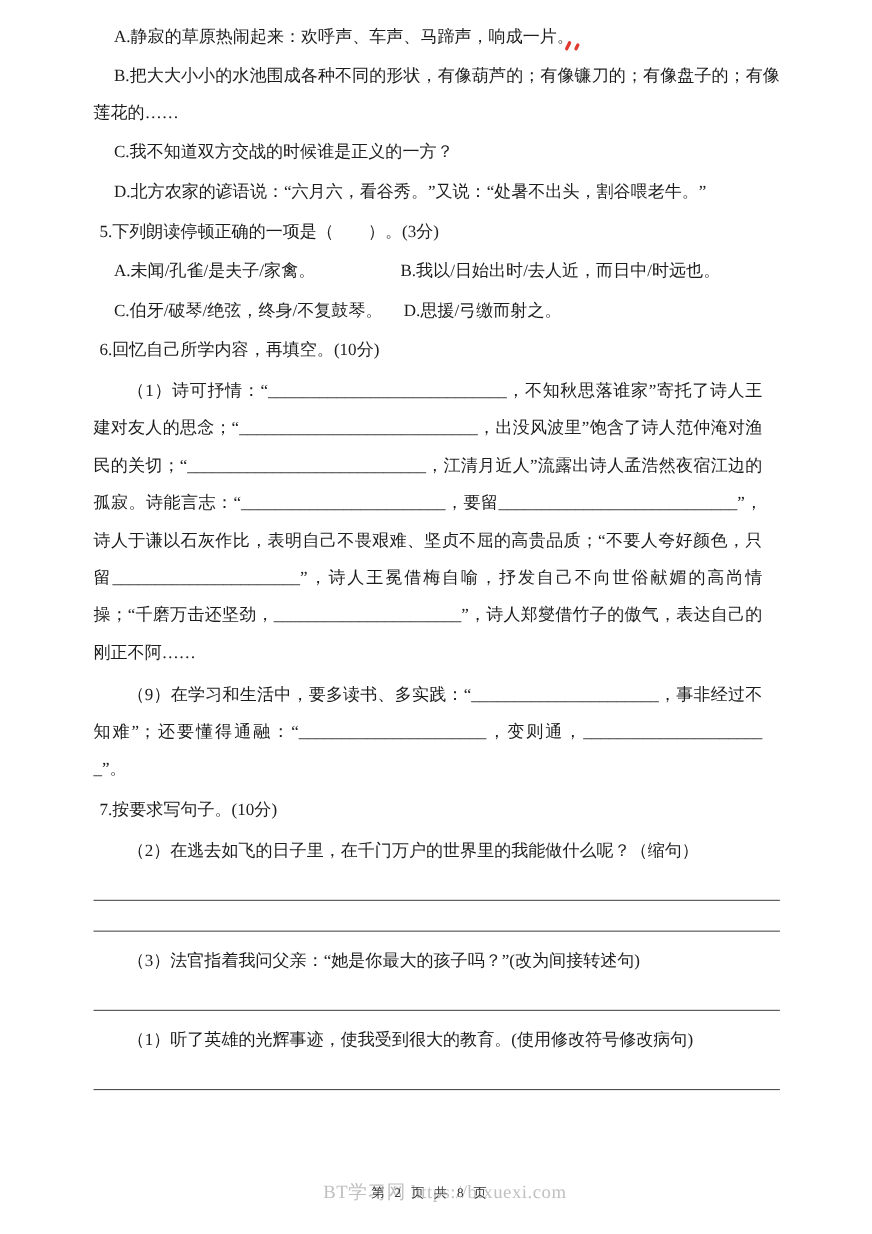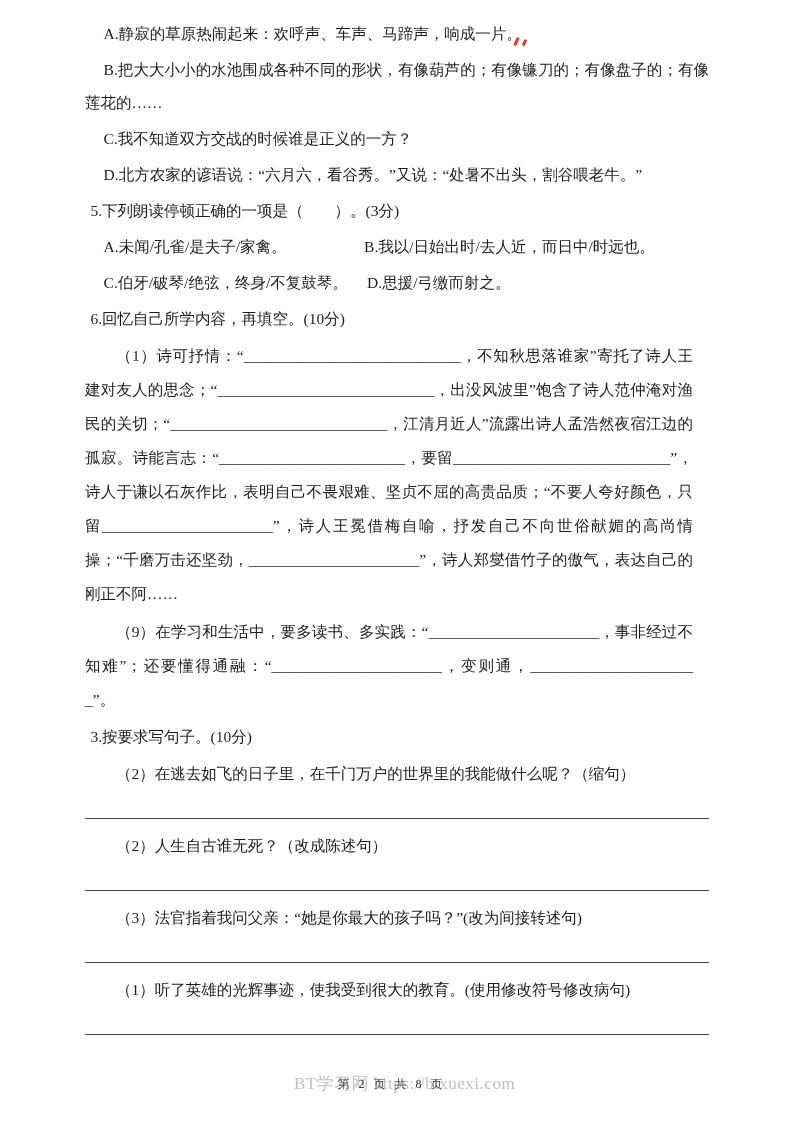--- a/index.html
+++ b/index.html
@@ -71,26 +71,25 @@
   <p class="line opt">D.北方农家的谚语说：“六月六，看谷秀。”又说：“处暑不出头，割谷喂老牛。”</p>
 
   <p class="line qnum">5.下列朗读停顿正确的一项是（　　）。(3分)</p>
   <p class="line opt">A.未闻/孔雀/是夫子/家禽。　　　　　B.我以/日始出时/去人近，而日中/时远也。</p>
   <p class="line opt">C.伯牙/破琴/绝弦，终身/不复鼓琴。　 D.思援/弓缴而射之。</p>
 
   <p class="line qnum">6.回忆自己所学内容，再填空。(10分)</p>
   <p class="line sub">（1）诗可抒情：“____________________________，不知秋思落谁家”寄托了诗人王建对友人的思念；“____________________________，出没风波里”饱含了诗人范仲淹对渔民的关切；“____________________________，江清月近人”流露出诗人孟浩然夜宿江边的孤寂。诗能言志：“________________________，要留____________________________”，诗人于谦以石灰作比，表明自己不畏艰难、坚贞不屈的高贵品质；“不要人夸好颜色，只留______________________”，诗人王冕借梅自喻，抒发自己不向世俗献媚的高尚情操；“千磨万击还坚劲，______________________”，诗人郑燮借竹子的傲气，表达自己的刚正不阿……</p>
   <p class="line sub">（9）在学习和生活中，要多读书、多实践：“______________________，事非经过不知难”；还要懂得通融：“______________________，变则通，______________________”。</p>
 
-  <p class="line qnum">3.按要求写句子。(10分)</p>
+  <p class="line qnum">7.按要求写句子。(10分)</p>
 
   <p class="line sub">（2）在逃去如飞的日子里，在千门万户的世界里的我能做什么呢？（缩句）</p>
   <div class="answer-line"></div>
 
-  <p class="line sub">（2）人生自古谁无死？（改成陈述句）</p>
   <div class="answer-line"></div>
 
   <p class="line sub">（3）法官指着我问父亲：“她是你最大的孩子吗？”(改为间接转述句)</p>
   <div class="answer-line"></div>
 
   <p class="line sub">（1）听了英雄的光辉事迹，使我受到很大的教育。(使用修改符号修改病句)</p>
   <div class="answer-line"></div>
 
 </div>
 

